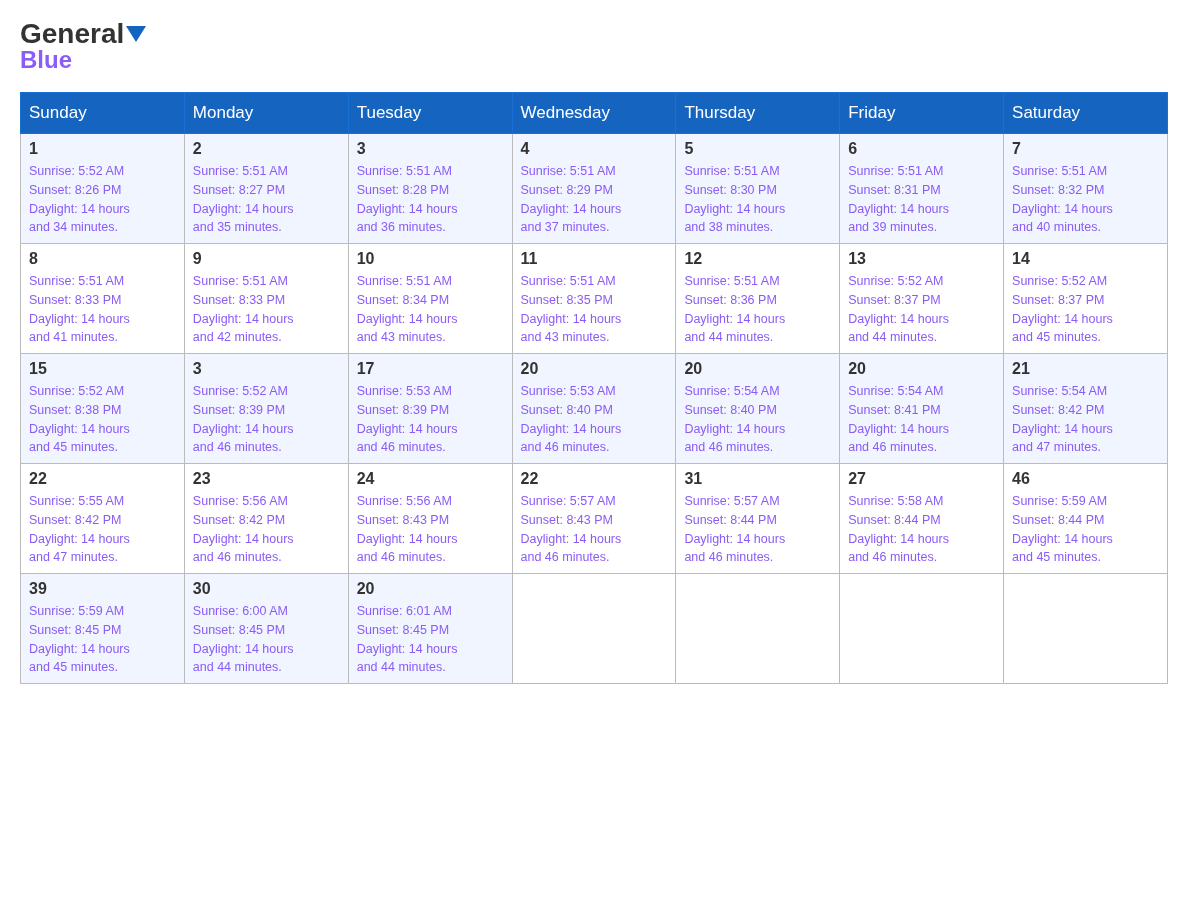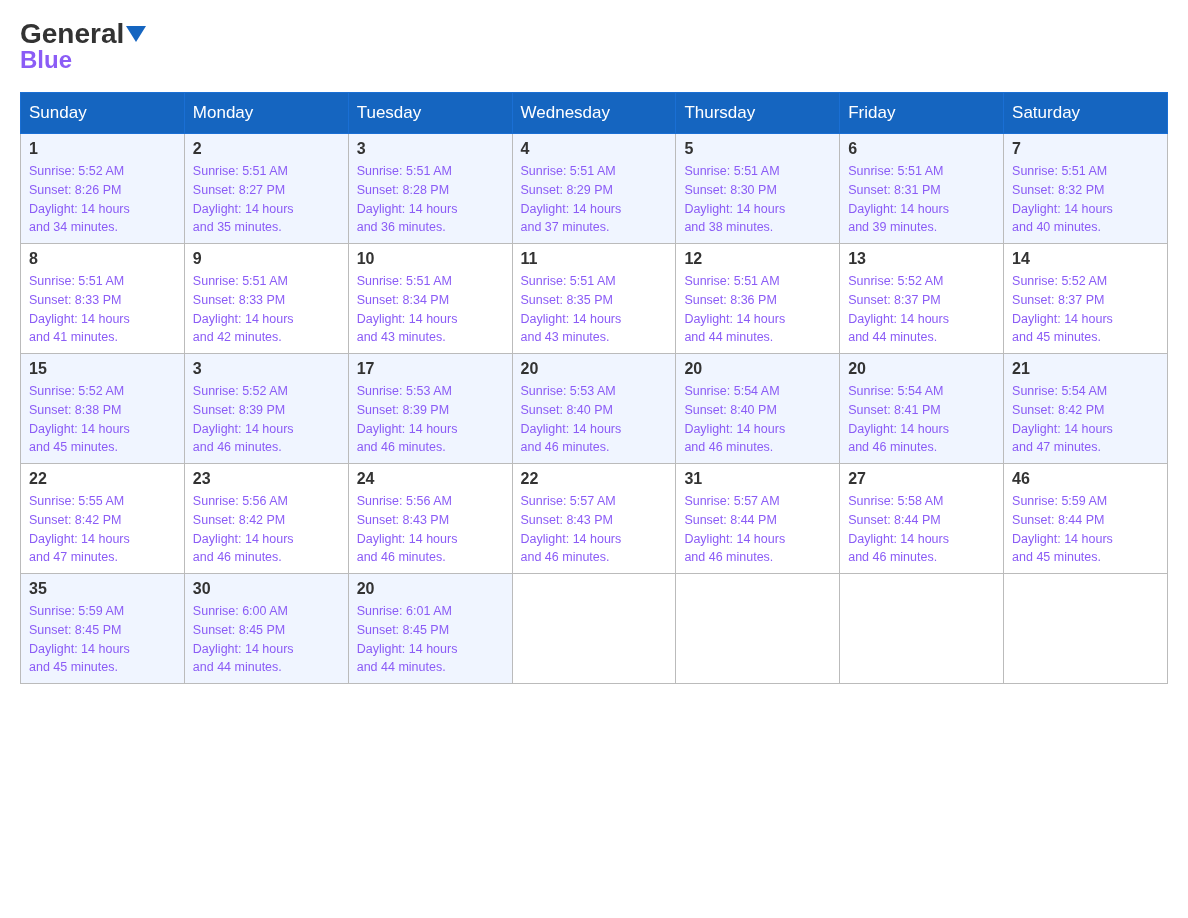--- a/index.html
+++ b/index.html
@@ -246,21 +246,21 @@
           <span class="day-number">27</span>
           <div class="day-info">Sunrise: 5:58 AM<br>Sunset: 8:44 PM<br>Daylight: 14 hours<br>and 46 minutes.</div>
         </td>
         <td>
           <span class="day-number">46</span>
           <div class="day-info">Sunrise: 5:59 AM<br>Sunset: 8:44 PM<br>Daylight: 14 hours<br>and 45 minutes.</div>
         </td>
       </tr>
       <tr>
         <td>
-          <span class="day-number">35</span>
+          <span class="day-number">39</span>
           <div class="day-info">Sunrise: 5:59 AM<br>Sunset: 8:45 PM<br>Daylight: 14 hours<br>and 45 minutes.</div>
         </td>
         <td>
           <span class="day-number">30</span>
           <div class="day-info">Sunrise: 6:00 AM<br>Sunset: 8:45 PM<br>Daylight: 14 hours<br>and 44 minutes.</div>
         </td>
         <td>
           <span class="day-number">20</span>
           <div class="day-info">Sunrise: 6:01 AM<br>Sunset: 8:45 PM<br>Daylight: 14 hours<br>and 44 minutes.</div>
         </td>

